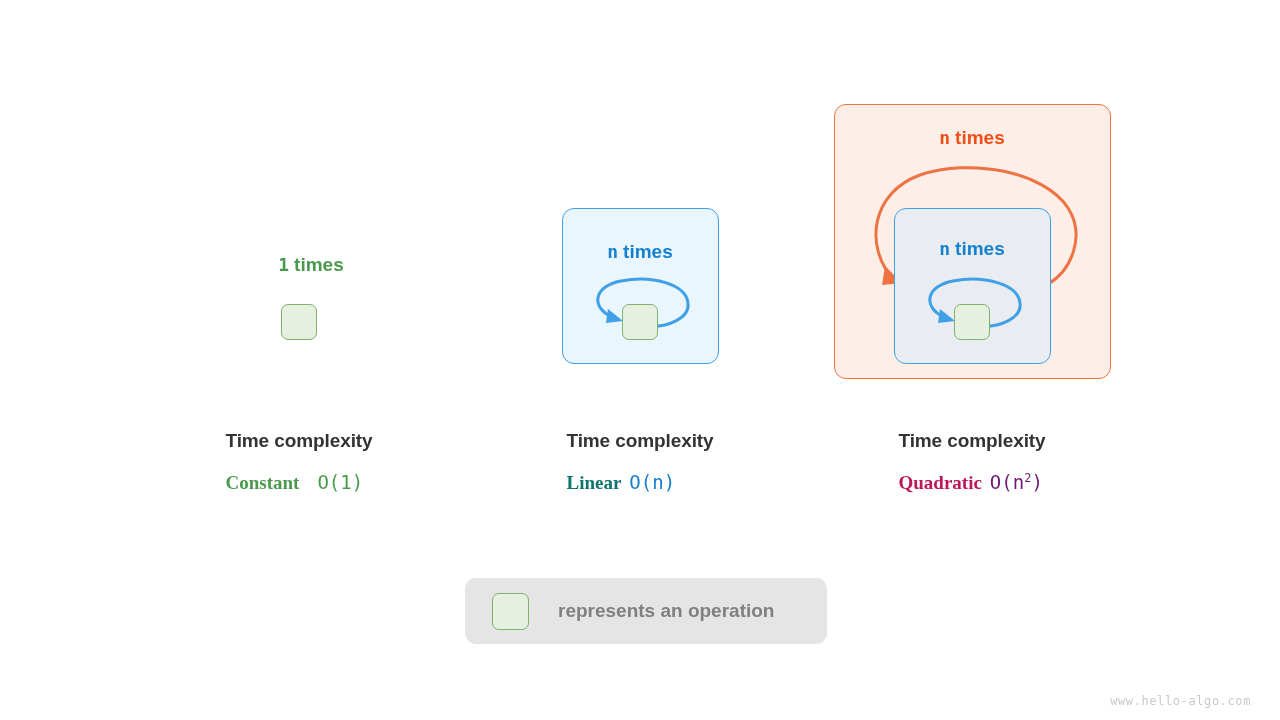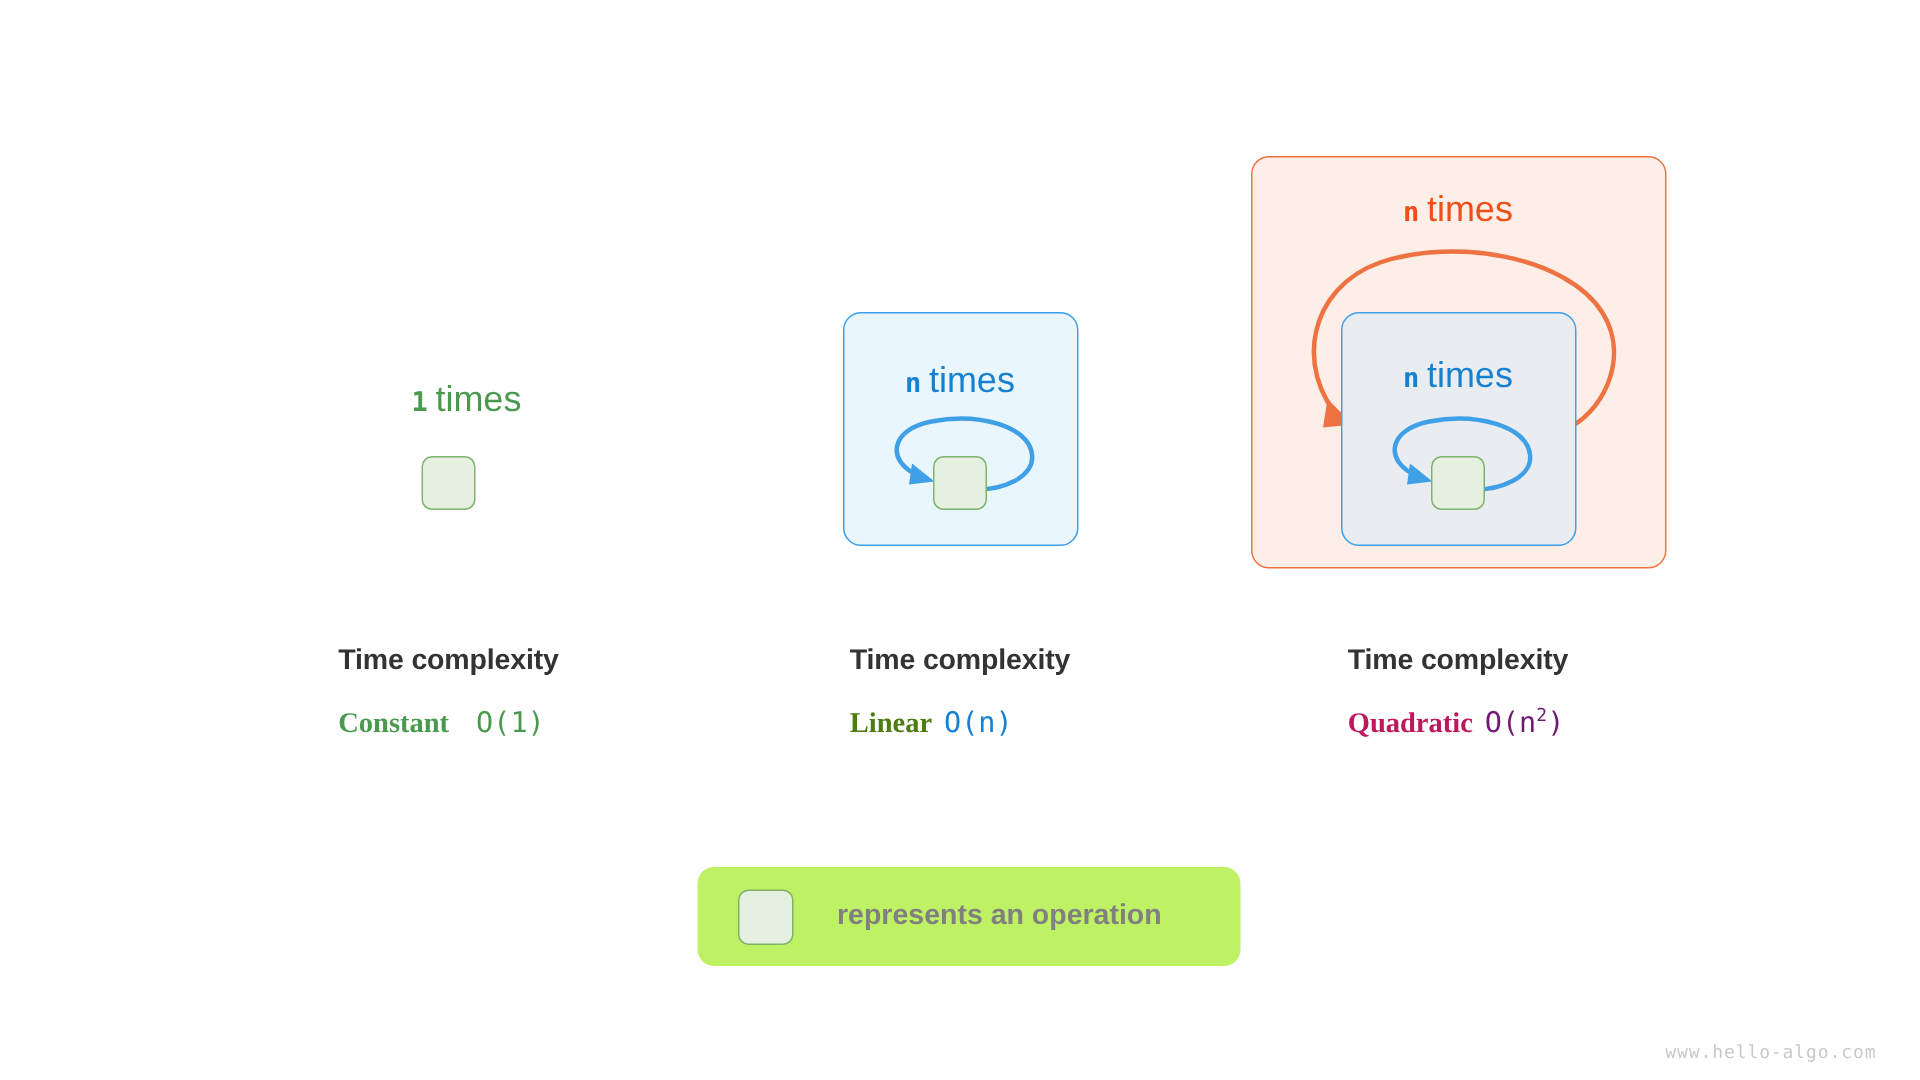--- a/index.html
+++ b/index.html
@@ -27,22 +27,22 @@
     text-align: center;
     transform: translateX(-50%);
   }
   .count-label .num {
     font-family: "DejaVu Sans Mono", "Liberation Mono", monospace;
     font-weight: bold;
     font-size: 18px;
   }
   .count-label .word {
     font-family: "Liberation Sans", sans-serif;
-    font-weight: normal;
-    font-size: 24px;
+    font-weight: bold;
+    font-size: 19px;
     margin-left: 5px;
   }
 
   
   .op-box {
     position: absolute;
     width: 36px;
     height: 36px;
     border-radius: 7px;
     background: #e5f0e1;
@@ -115,21 +115,21 @@
     line-height: 0;
   }
 
   
   .legend {
     position: absolute;
     left: 465px;
     top: 578px;
     width: 362px;
     height: 66px;
-    background: #bef264;
+    background: #e5e5e5;
     border-radius: 11px;
     display: flex;
     align-items: center;
     box-sizing: border-box;
     padding-left: 27px;
   }
   .legend .swatch {
     position: relative;
     width: 37px;
     height: 37px;
@@ -195,21 +195,21 @@
                C 64 -1, 98 8, 100 27
                C 102 42, 80 52, 58 50" fill="none" stroke="#3fa0e8" stroke-width="3" stroke-linecap="round"></path>
       <path d="M 20 33 L 35 45 L 18 47 Z" fill="#3fa0e8"></path>
     </svg>
 
     <div class="op-box" style="left:622px; top:304px;"></div>
 
     <div class="caption" style="left:640px; top:430px;">
       <span class="title">Time complexity</span>
       <span class="formula">
-        <span class="name" style="color:#4d7c0f;">Linear</span><span class="big-o" style="color:#1681cf;">O(n)</span>
+        <span class="name" style="color:#0f766e;">Linear</span><span class="big-o" style="color:#1681cf;">O(n)</span>
       </span>
     </div>
   </div>
 
   <div>
 
     <div class="loop-box orange" style="left:834px; top:104px; width:277px; height:275px;"></div>
 
     <div class="count-label" style="left:972px; top:128px; color:#f04e16;">
       <span class="num">n</span><span class="word">times</span>

